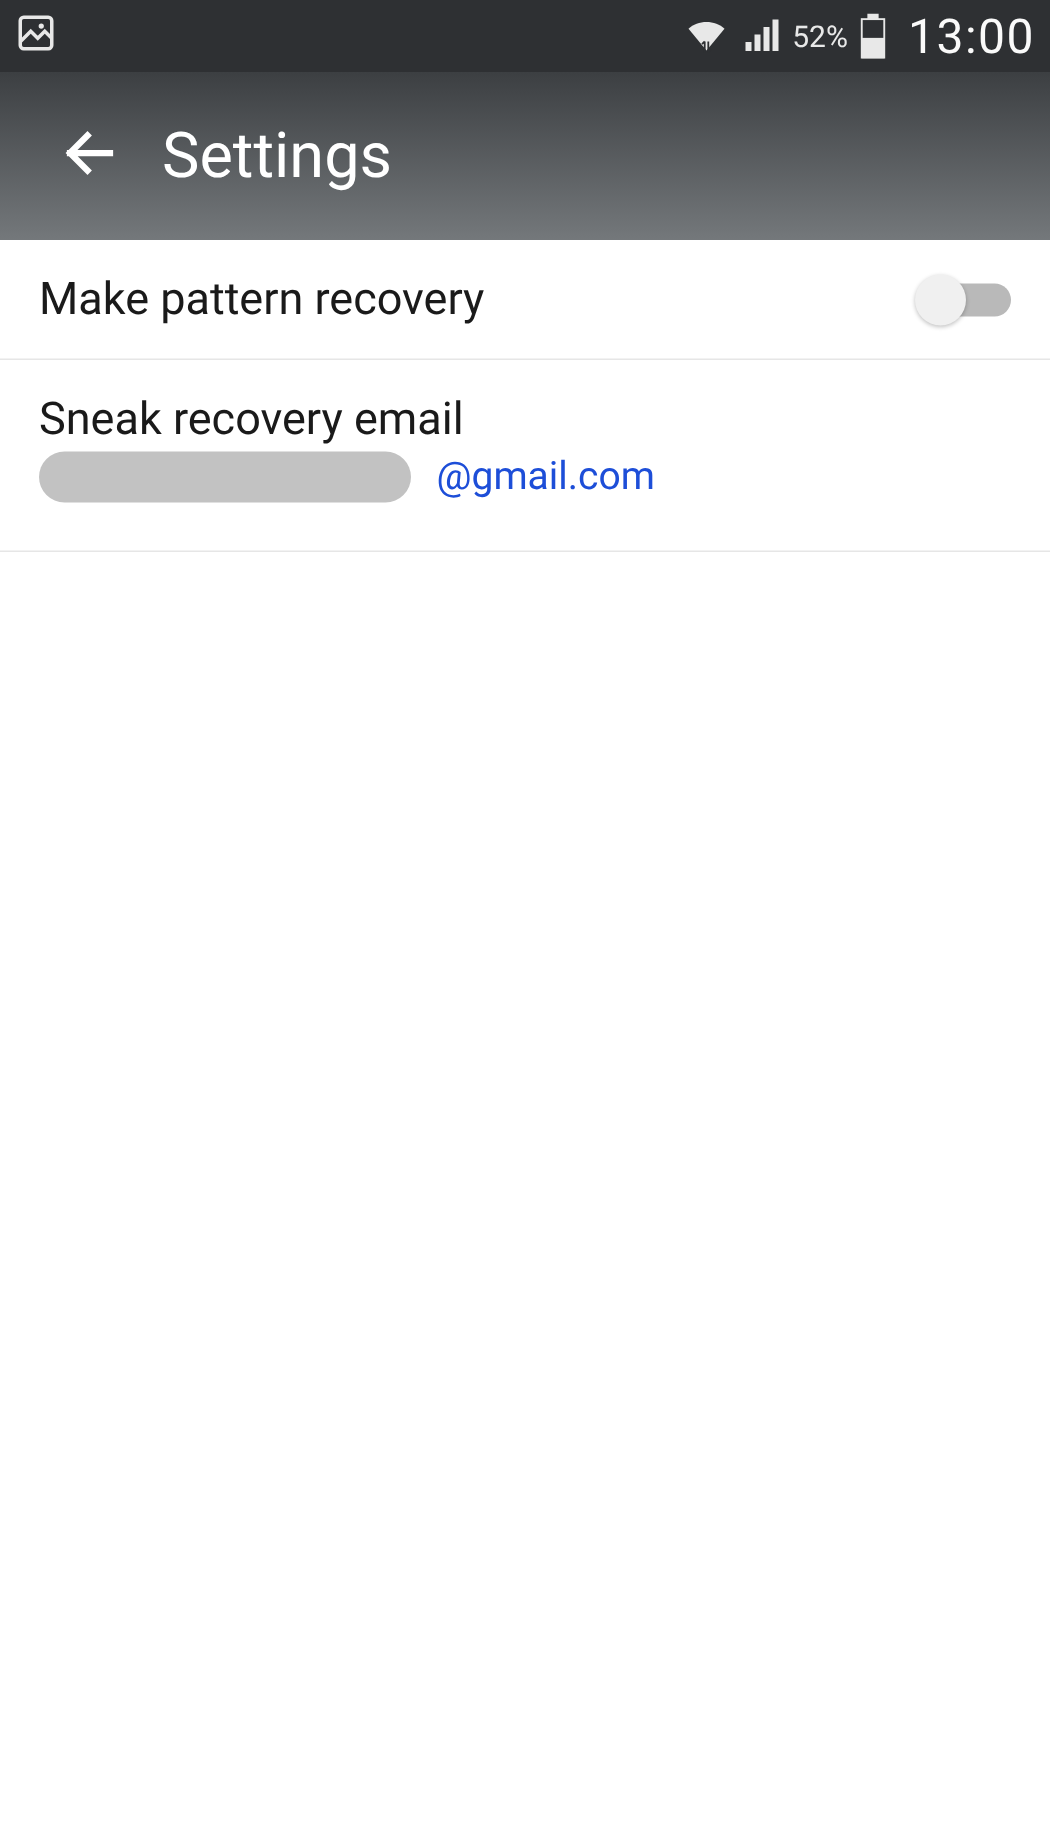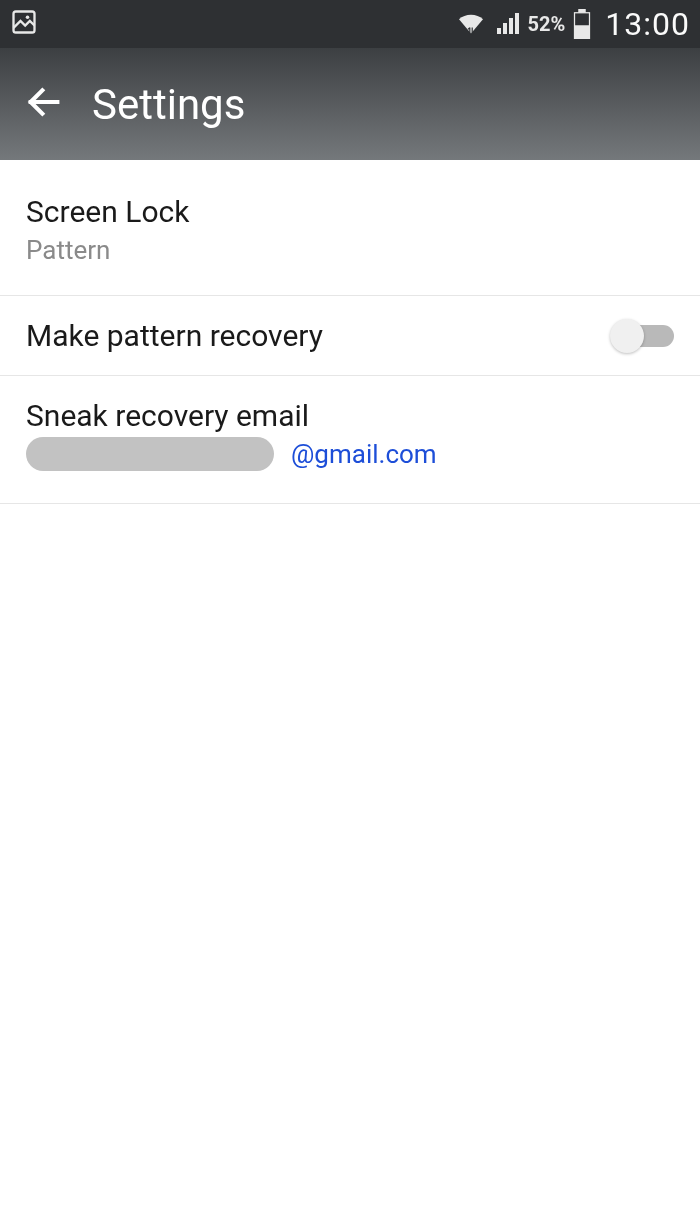--- a/index.html
+++ b/index.html
@@ -14,28 +14,28 @@
       height: 48px;
       background: #2e3033;
       display: flex;
       align-items: center;
       padding: 0 10px;
       color: #e8e8e8;
     }
     .status-left { display: flex; align-items: center; }
     .status-right { margin-left: auto; display: flex; align-items: center; gap: 8px; }
     .status-right svg { display: block; }
-    .battery-pct { font-size: 20px; color: #e8e8e8; font-weight: bold; }
+    .battery-pct { font-size: 20px; color: #e8e8e8; }
     .clock { font-size: 32px; letter-spacing: 1px; color: #fafafa; margin-left: 6px; }
     .app-bar {
       height: 112px;
       background: linear-gradient(#3c3f42, #74787b);
       display: flex;
       align-items: center;
-      padding: 0 24px;
+      padding: 0 40px;
       gap: 28px;
     }
     .app-bar .title { color: #ffffff; font-size: 42px; font-weight: 400; }
     .content { background: #ffffff; }
     .row {
       padding: 22px 26px;
       border-bottom: 1px solid #e6e6e6;
       display: flex;
       align-items: center;
     }
@@ -112,26 +112,20 @@
   <span>
     <svg width="40" height="40" viewBox="0 0 24 24" fill="none" stroke="#ffffff" stroke-width="2.5" stroke-linecap="square">
       <path d="M20 12 H4 M11 5 L4 12 L11 19"></path>
     </svg>
   </span>
   <span class="title">Settings</span>
 </div>
 
 <div class="content">
 
-  <div class="row first">
-    <div class="text">
-      <div class="label">Screen Lock</div>
-      <div class="sub">Pattern</div>
-    </div>
-  </div>
 
   <div class="row">
     <div class="text">
       <div class="label">Make pattern recovery</div>
     </div>
     <div class="toggle">
       <div class="knob"></div>
     </div>
   </div>
 

